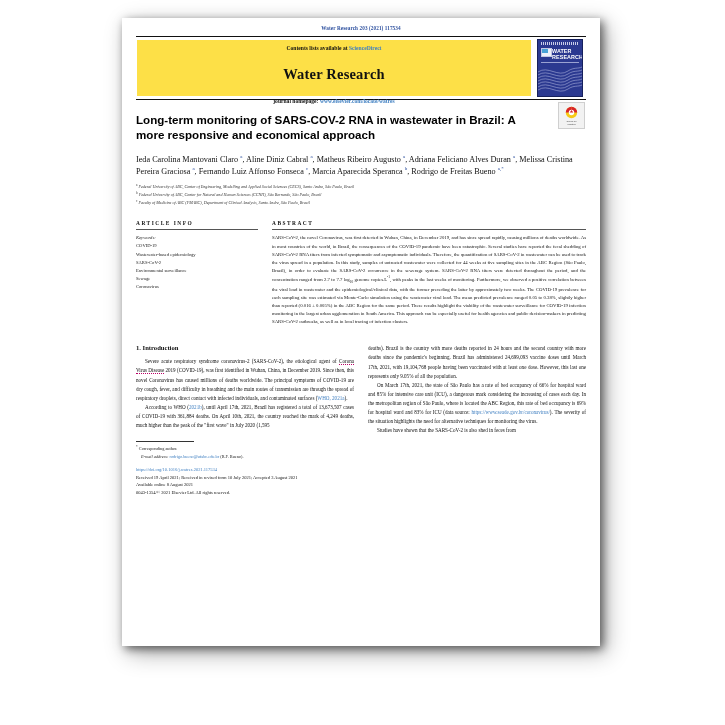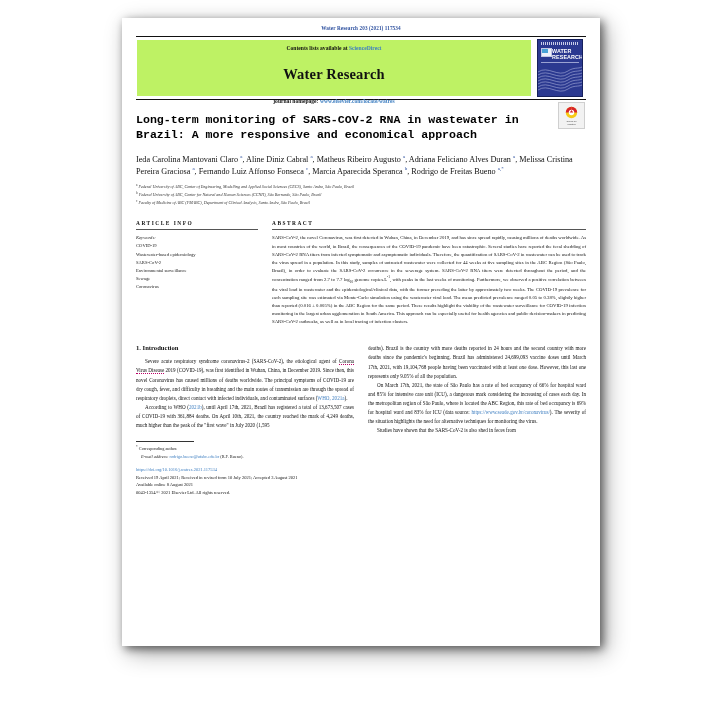--- a/index.html
+++ b/index.html
@@ -61,21 +61,21 @@
     font-family: "Liberation Serif", serif;
     font-size: 9.5px;
     letter-spacing: 0.6px;
     color: #E87722;
     font-weight: normal;
     line-height: 1;
     margin-top: 1px;
   }
   .center-band {
     flex: 1 1 auto;
-    background: #bef264;
+    background: #fde047;
     margin: 1px 3px 1px 1px;
     display: flex;
     flex-direction: column;
     align-items: center;
     justify-content: space-between;
     padding: 5px 0 4px 0;
     box-sizing: border-box;
     gap: 15px;
   }
   .contents-line { font-size: 5.6px; color: #111; font-weight: bold; }
@@ -113,21 +113,21 @@
   .cover-rule { position:absolute; top:22px; left:3px; right:3px; height:1px; background:#9aa2d2; }
 
   
   .title-block { padding-top: 12px; position: relative; }
   .paper-title {
     font-size: 11.6px;
     font-weight: bold;
     line-height: 1.32;
     color: #000;
     margin: 0 52px 0 0;
-    font-family: Liberation Mono, monospace;
+    font-family: Liberation Sans, sans-serif;
   }
   .crossmark {
     position: absolute; right: 1px; top: 2px;
     width: 25px; height: 25px;
     background: #f2f2f2; border: 0.5px solid #cfcfcf;
     display: flex; flex-direction: column; align-items: center; justify-content: center;
   }
   .cm-label { font-size: 2.3px; color:#444; line-height:1.25; text-align:center; font-family:"Liberation Sans",sans-serif; margin-top:1px;}
 
   .authors {

